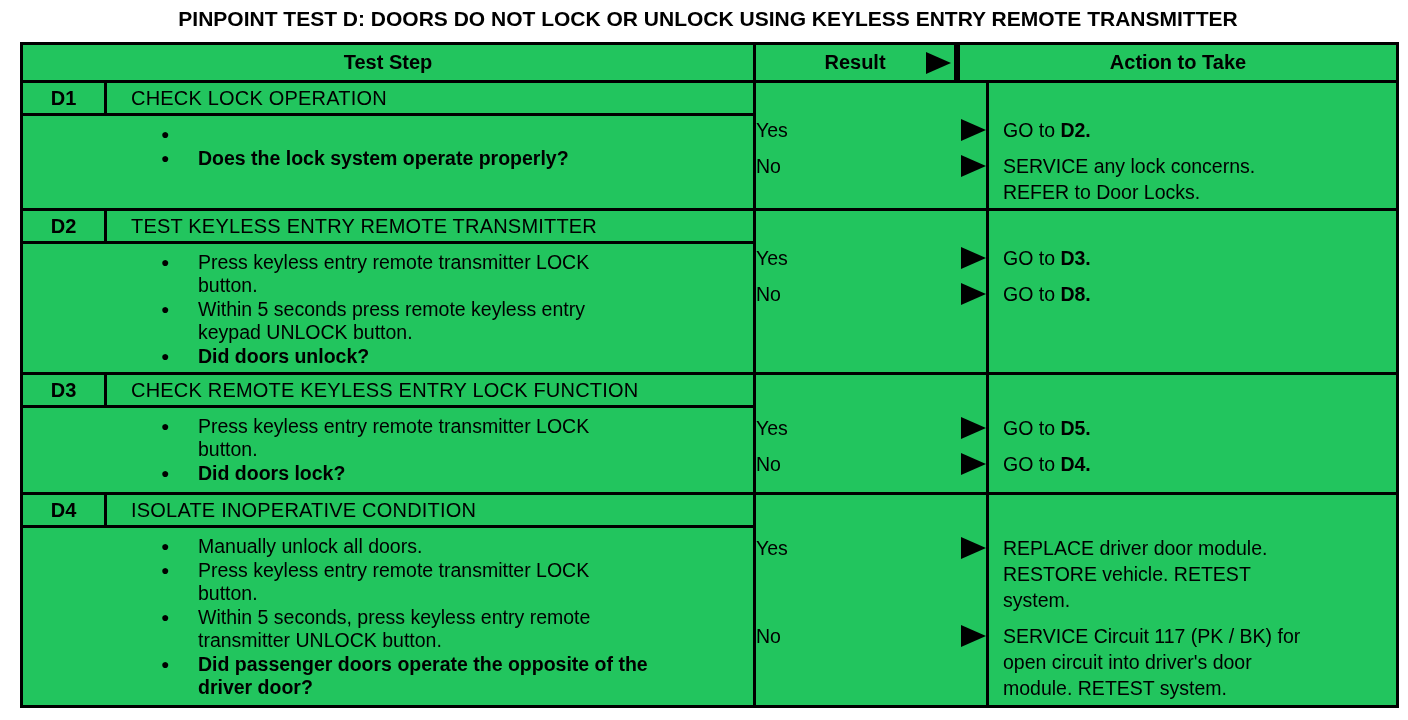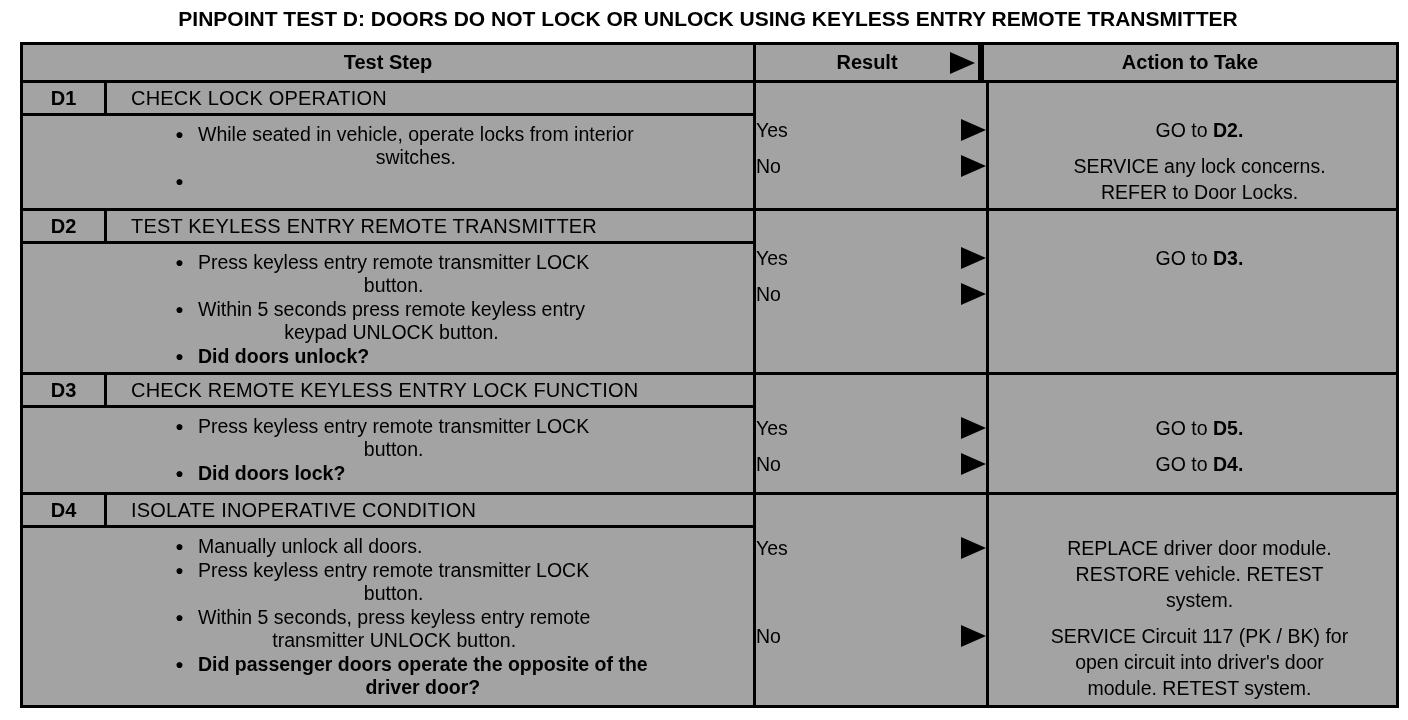--- a/index.html
+++ b/index.html
@@ -11,30 +11,30 @@
   }
   .page-title {
     position:absolute; top:7px; left:4px; width:100%;
     text-align:center; font-weight:bold; font-size:21px; letter-spacing:0px;
   }
   .doc-table {
     position:absolute; left:20px; top:42px;
     width:1379px; height:666px;
     border:3px solid #000;
     display:flex; flex-direction:column;
-    background:#a3a3a3;
+    background:#22c55e;
   }
   
   .hdr-row { height:38px; display:flex; border-bottom:3px solid #000; font-weight:bold; font-size:20px; }
   .hdr-step { width:733px; border-right:3px solid #000; display:flex; align-items:center; justify-content:center; }
-  .hdr-result { width:222px; position:relative; display:flex; align-items:center; justify-content:center; }
+  .hdr-result { width:198px; position:relative; display:flex; align-items:center; justify-content:center; }
   .hdr-action { flex:1; border-left:6px solid #000000; display:flex; align-items:center; justify-content:center; }
   .hdr-arrow { position:absolute; right:3px; top:50%; transform:translateY(-50%); }
   
-  .block { display:flex; border-bottom:3px solid #000;text-align:center; }
+  .block { display:flex; border-bottom:3px solid #000; }
   .block:last-child { border-bottom:none; flex:1; }
   .blk-d1 { height:128px; }
   .blk-d2 { height:164px; }
   .blk-d3 { height:120px; }
   .block-left { width:733px; border-right:3px solid #000; display:flex; flex-direction:column; }
   .step-title-row { height:33px; display:flex; border-bottom:3px solid #000; flex:none; }
   .step-id {
     width:84px; border-right:3px solid #000;
     display:flex; align-items:center; justify-content:center;
     font-weight:bold; font-size:20px;
@@ -92,25 +92,24 @@
 
   <div class="block blk-d1">
     <div class="block-left">
       <div class="step-title-row">
         <div class="step-id">D1</div>
         <div class="step-name">CHECK LOCK OPERATION</div>
       </div>
       <ul class="bullets">
         <li class="bullet">
             <span class="dot">●</span>
-            <span class="bullet-text">While seated in vehicle, operate locks from interior
-switches.</span>
-          </li>
-        <li class="bullet q">
-            <span class="dot">●</span>
+          </li>
+        <li class="bullet q">
+            <span class="dot">●</span>
+            <span class="bullet-text">Does the lock system operate properly?</span>
           </li>
       </ul>
     </div>
     <div class="block-right">
       <div class="result-cell">
           <span>Yes</span>
           <span class="arrow"></span>
         </div>
       <div class="action-cell"><span>GO to </span><b>D2.</b></div>
       <div class="result-cell">
@@ -148,20 +147,21 @@
     <div class="block-right">
       <div class="result-cell">
           <span>Yes</span>
           <span class="arrow"></span>
         </div>
       <div class="action-cell"><span>GO to </span><b>D3.</b></div>
       <div class="result-cell">
           <span>No</span>
           <span class="arrow"></span>
         </div>
+      <div class="action-cell"><span>GO to </span><b>D8.</b></div>
     </div>
   </div>
 
   <div class="block blk-d3">
     <div class="block-left">
       <div class="step-title-row">
         <div class="step-id">D3</div>
         <div class="step-name">CHECK REMOTE KEYLESS ENTRY LOCK FUNCTION</div>
       </div>
       <ul class="bullets">

